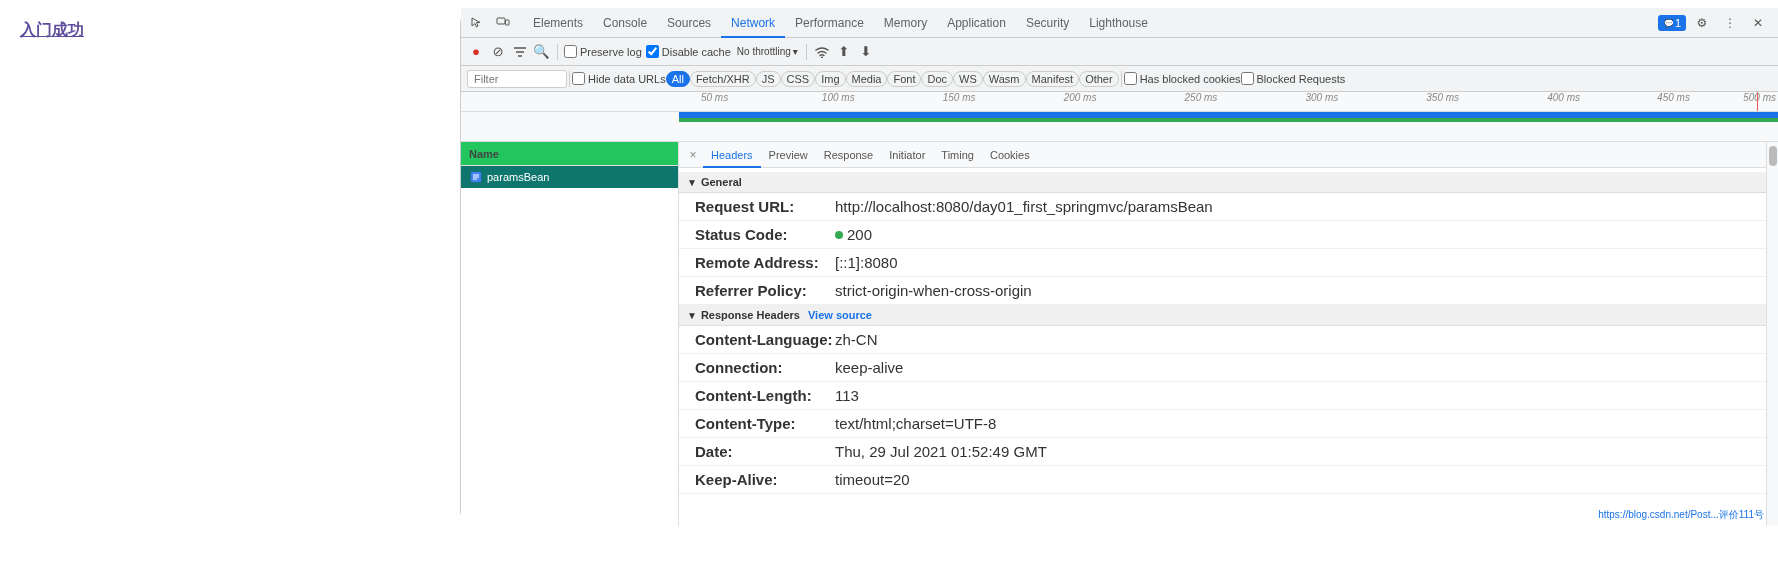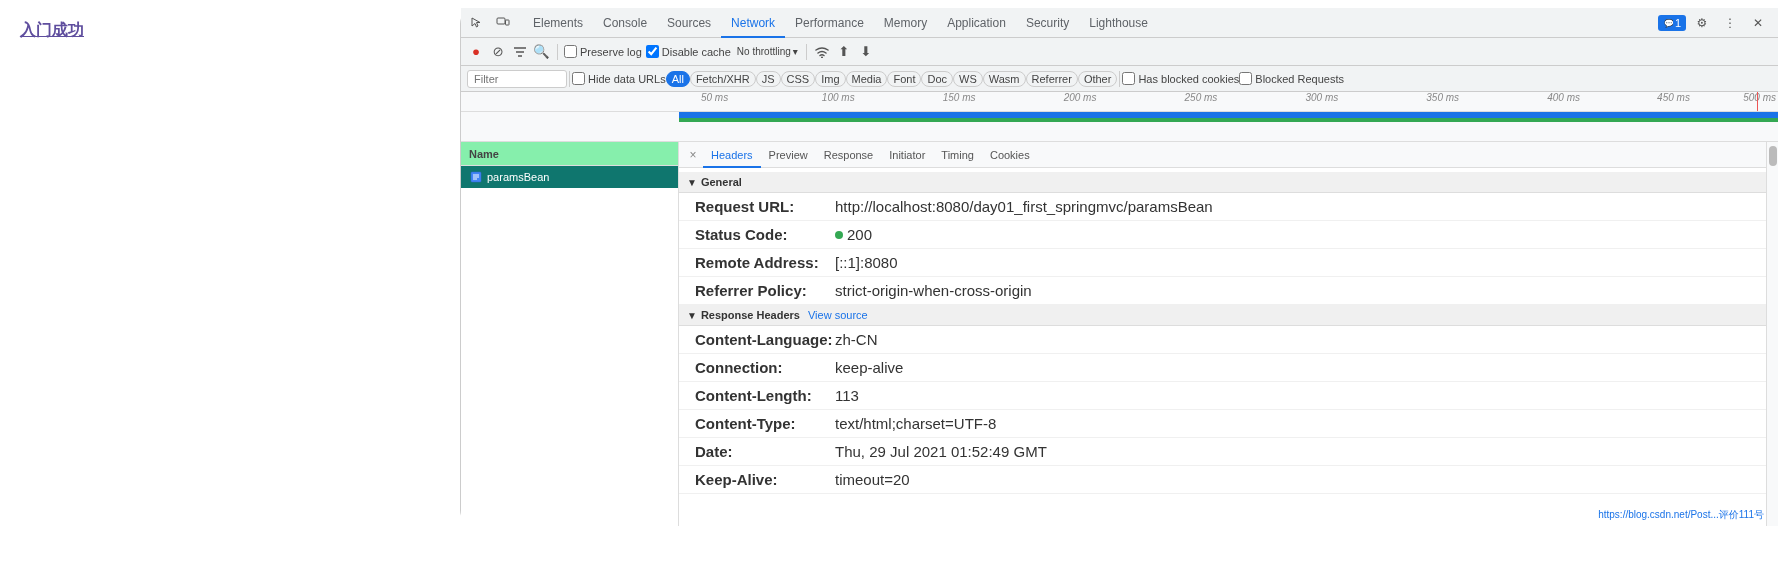--- a/index.html
+++ b/index.html
@@ -169,21 +169,21 @@
       background: #fff;
       border-right: 1px solid #ddd;
       overflow-y: auto;
     }
     .file-list-header {
       padding: 4px 8px;
       font-size: 11px;
       font-weight: bold;
       color: #444;
       border-bottom: 1px solid #ddd;
-      background: #86efac;
+      background: #22c55e;
       height: 24px;
       display: flex;
       align-items: center;
     }
     .file-item {
       display: flex;
       align-items: center;
       padding: 3px 8px;
       cursor: pointer;
       font-size: 11px;
@@ -255,21 +255,21 @@
       font-size: 11px;
       color: #333;
     }
     .section-header .arrow {
       margin-right: 4px;
       font-size: 10px;
     }
     .section-link {
       margin-left: 8px;
       color: #1a73e8;
-      font-weight: normal;
+      font-weight: bold;
       cursor: pointer;
       font-size: 11px;
     }
     .section-row {
       display: flex;
       padding: 3px 16px;
       border-bottom: 1px solid #f0f0f0;
       font-size: 15px;
       line-height: 1.4;
     }
@@ -423,21 +423,21 @@
     <button class="filter-btn active">All</button>
     <button class="filter-btn">Fetch/XHR</button>
     <button class="filter-btn">JS</button>
     <button class="filter-btn">CSS</button>
     <button class="filter-btn">Img</button>
     <button class="filter-btn">Media</button>
     <button class="filter-btn">Font</button>
     <button class="filter-btn">Doc</button>
     <button class="filter-btn">WS</button>
     <button class="filter-btn">Wasm</button>
-    <button class="filter-btn">Referrer</button>
+    <button class="filter-btn">Manifest</button>
     <button class="filter-btn">Other</button>
     <div class="toolbar-divider"></div>
     <label class="checkbox-label">
       <input type="checkbox" style="">
       <span>Has blocked cookies</span>
     </label>
     <label class="checkbox-label">
       <input type="checkbox" style="">
       <span>Blocked Requests</span>
     </label>

